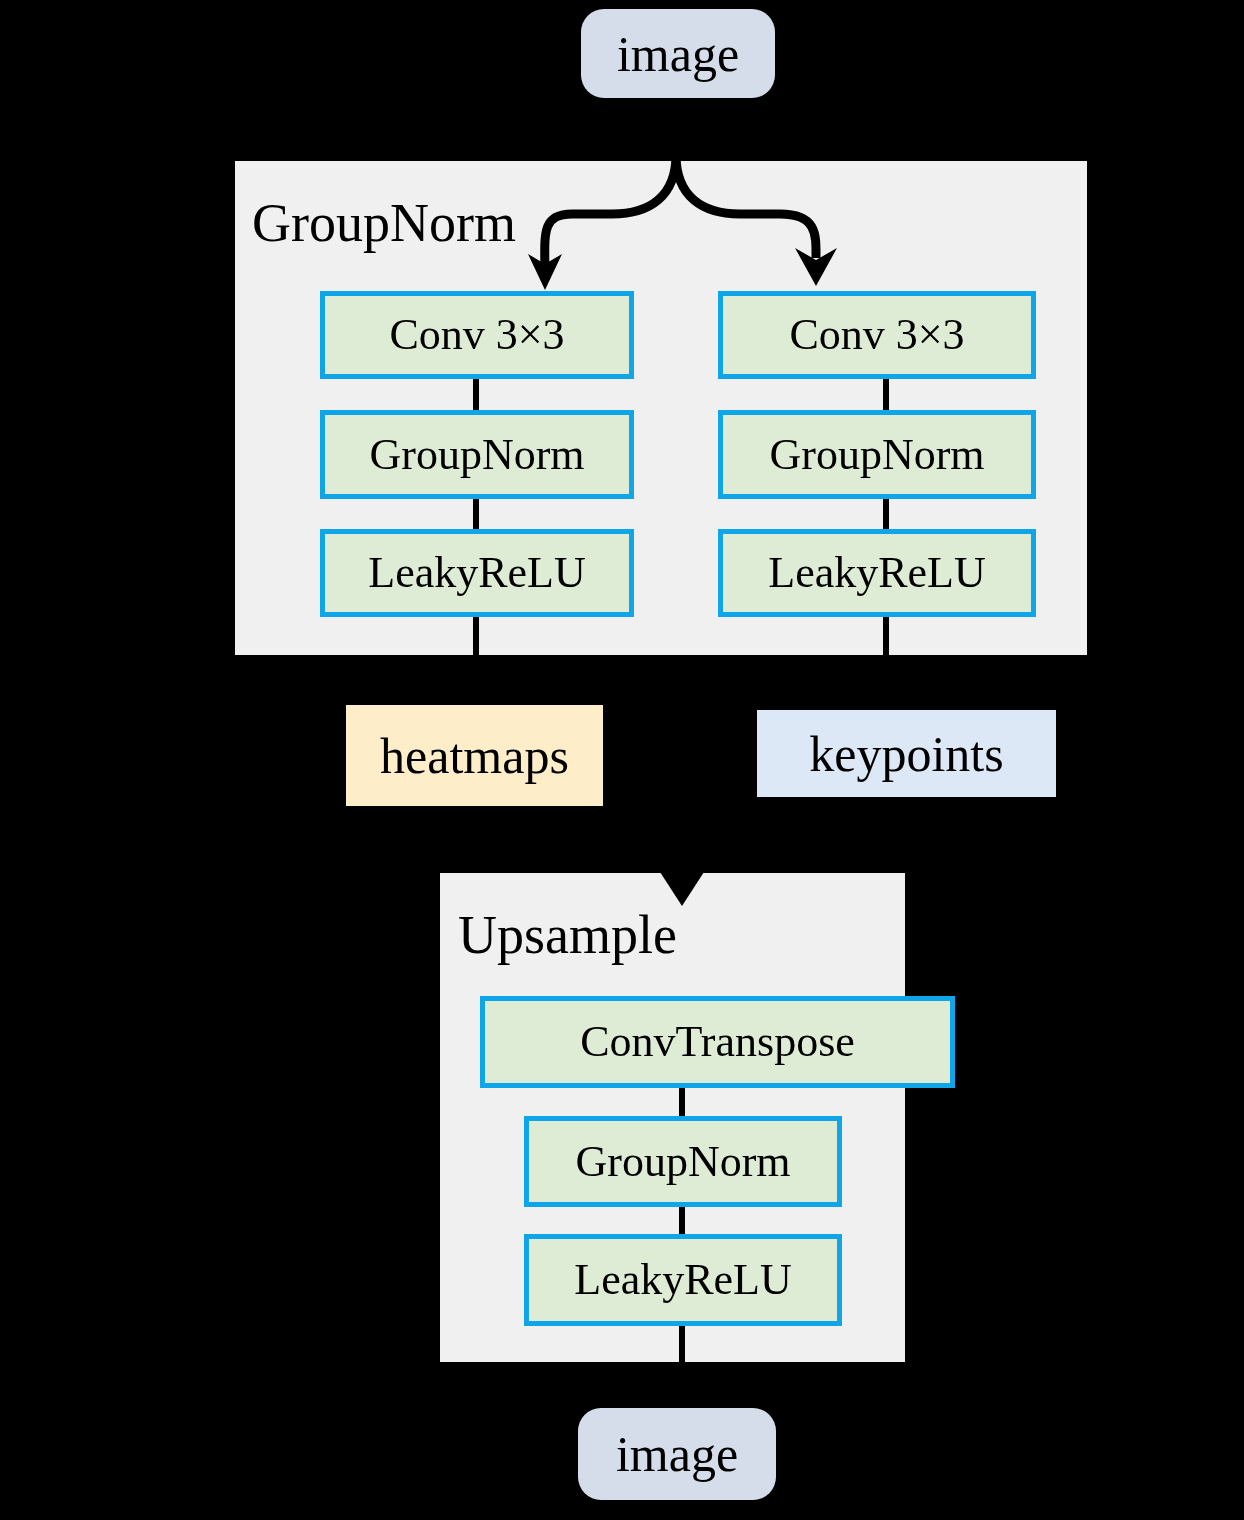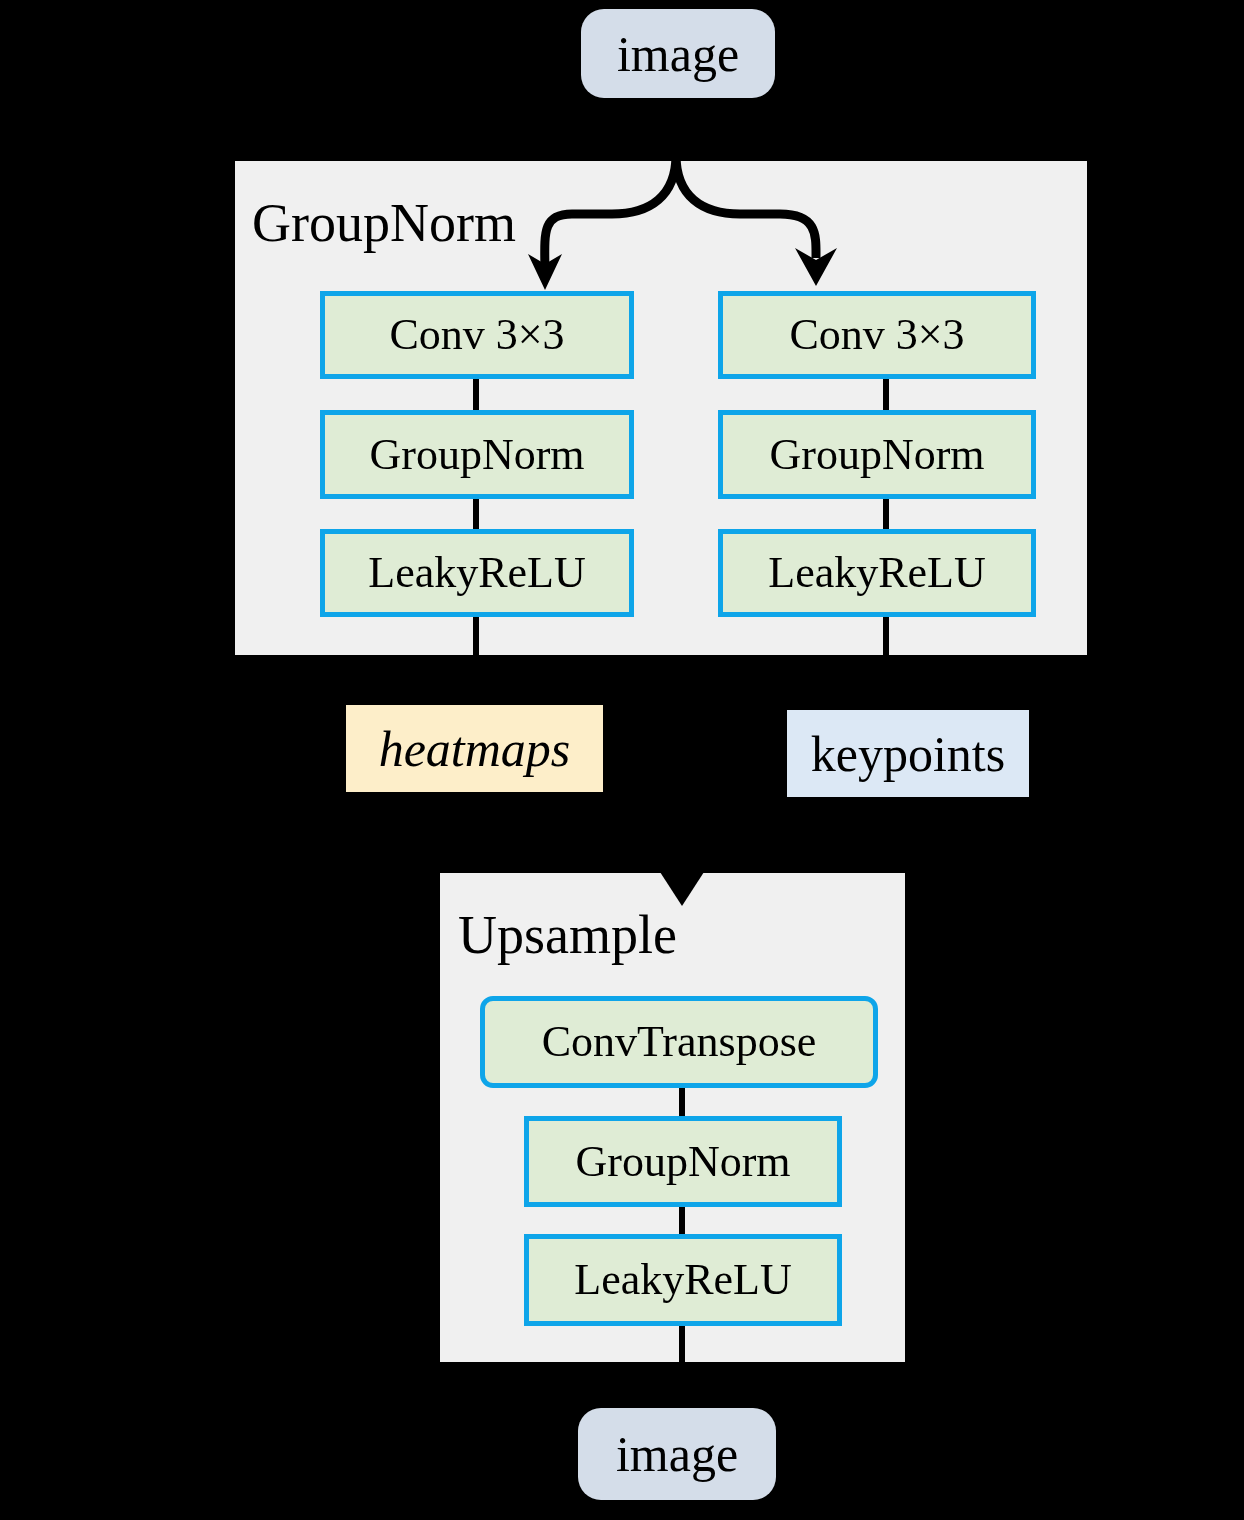--- a/index.html
+++ b/index.html
@@ -108,37 +108,37 @@
   <div class="node op" style="left:718px; top:291px; width:318px; height:88px;">
     <span>Conv 3×3</span>
   </div>
   <div class="node op" style="left:718px; top:410px; width:318px; height:89px;">
     <span>GroupNorm</span>
   </div>
   <div class="node op" style="left:718px; top:529px; width:318px; height:88px;">
     <span>LeakyReLU</span>
   </div>
 
-  <div class="node io io-orange" style="left:346px; top:705px; width:257px; height:87px;font-style:italic;">
+  <div class="node io io-orange" style="left:346px; top:705px; width:257px; height:101px;">
     <span>heatmaps</span>
   </div>
 
-  <div class="node io io-lightblue" style="left:787px; top:710px; width:242px; height:87px;text-align:center;">
+  <div class="node io io-lightblue" style="left:757px; top:710px; width:299px; height:87px;text-align:center;">
     <span>keypoints</span>
   </div>
 
   <div class="cluster" style="left:440px; top:873px; width:465px; height:489px;"></div>
 
   <div class="cluster-label" style="left:458px; top:908px;">Upsample</div>
 
   <div class="edge-line" style="left:679px; top:1087px; width:6px; height:30px;"></div>
   <div class="edge-line" style="left:679px; top:1206px; width:6px; height:29px;"></div>
   <div class="edge-line" style="left:679px; top:1325px; width:6px; height:40px;"></div>
 
-  <div class="node op" style="left:480px; top:996px; width:398px; height:92px;border-radius:13px;">
+  <div class="node op" style="left:480px; top:996px; width:475px; height:92px;">
     <span>ConvTranspose</span>
   </div>
   <div class="node op" style="left:524px; top:1116px; width:318px; height:91px;">
     <span>GroupNorm</span>
   </div>
   <div class="node op" style="left:524px; top:1234px; width:318px; height:92px;">
     <span>LeakyReLU</span>
   </div>
 
   <div class="node io io-blue" style="left:578px; top:1408px; width:198px; height:92px;">

